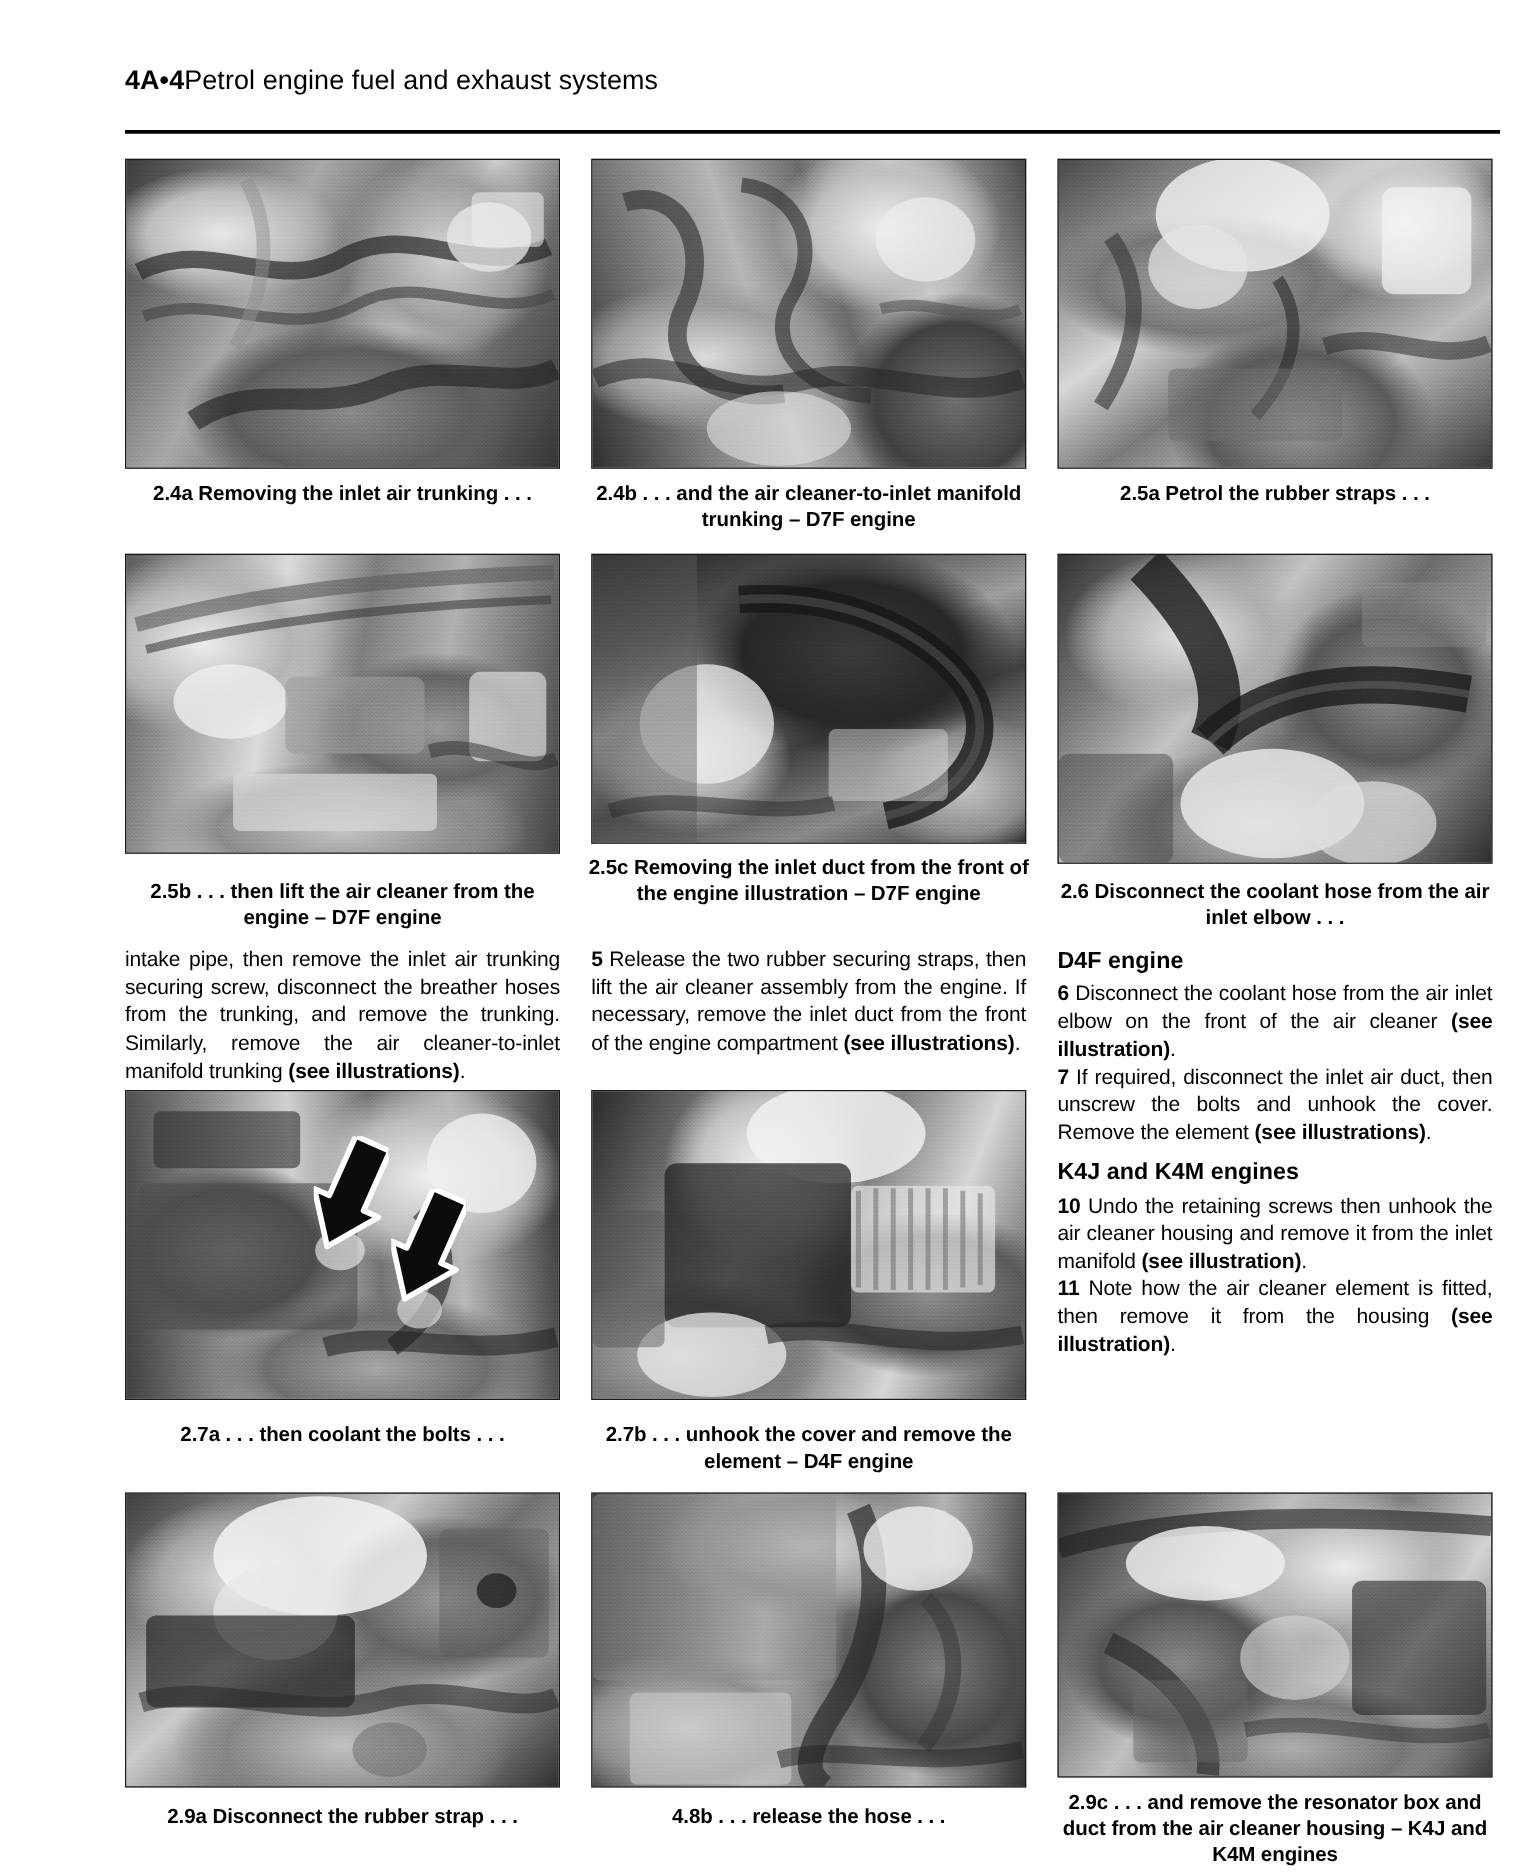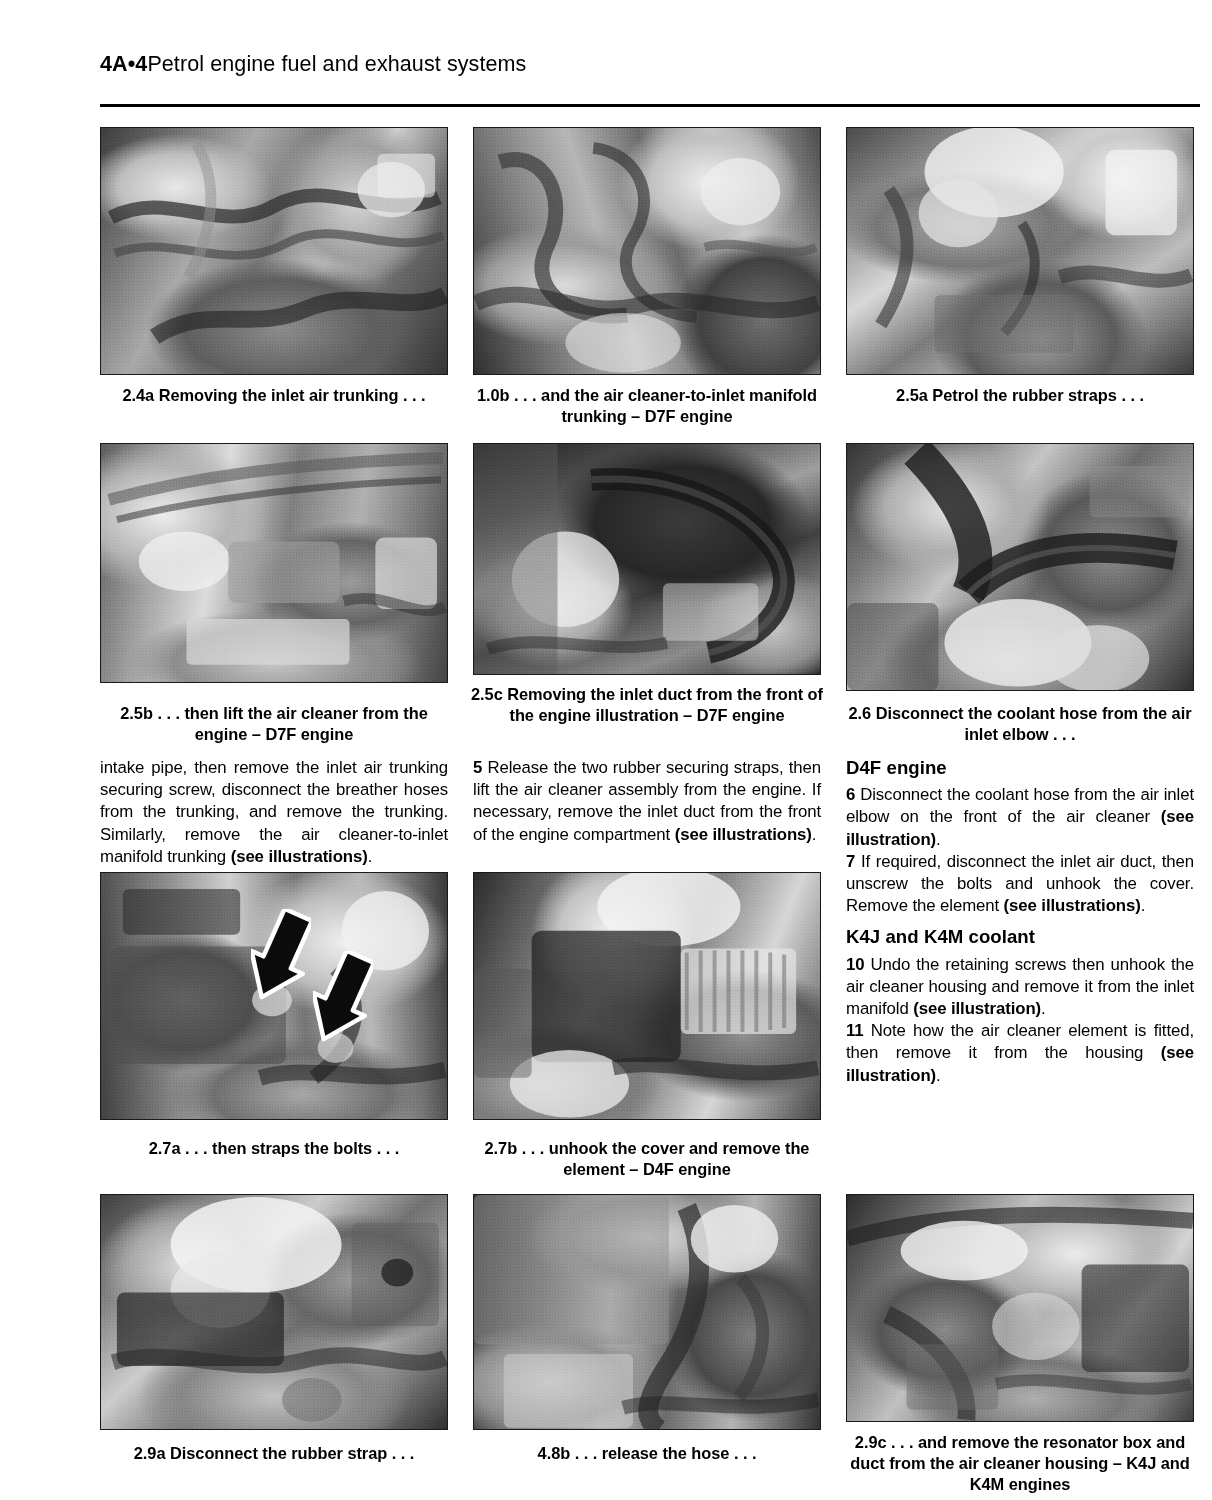--- a/index.html
+++ b/index.html
@@ -228,21 +228,21 @@
       <path d="M176,96 C200,132 188,172 158,206" stroke="#2a2a2a" stroke-width="10" fill="none" opacity="0.6"></path>
       <rect x="260" y="22" width="72" height="86" rx="10" fill="#f4f4f4" opacity="0.7"></rect>
       <path d="M214,150 C262,134 300,166 346,148" stroke="#303030" stroke-width="14" fill="none" opacity="0.55"></path>
       <rect x="88" y="168" width="140" height="58" rx="6" fill="#6d6d6d" opacity="0.5"></rect>
     </svg>
     <div class="grain"></div>
   </div>
 
   <div class="caption" style="left:96px; top:385px; width:356px;">2.4a  Removing the inlet air trunking . . .</div>
 
-  <div class="caption" style="left:469px; top:385px; width:356px;">1.0b  . . . and the air cleaner-to-inlet manifold trunking – D7F engine</div>
+  <div class="caption" style="left:469px; top:385px; width:356px;">2.4b  . . . and the air cleaner-to-inlet manifold trunking – D7F engine</div>
 
   <div class="caption" style="left:842px; top:385px; width:356px;">2.5a  Petrol the rubber straps . . .</div>
 
   <div class="photo" style="left:100px; top:443px; width:348px; height:240px;">
     <div class="ph-inner tex-d"></div>
     <svg class="strokes" viewBox="0 0 348 240" preserveAspectRatio="none">
       <path d="M8,56 C90,34 180,20 344,14" stroke="#5a5a5a" stroke-width="12" fill="none" opacity="0.6"></path>
       <path d="M16,76 C96,56 196,42 342,36" stroke="#343434" stroke-width="7" fill="none" opacity="0.55"></path>
       <ellipse cx="84" cy="118" rx="46" ry="30" fill="#f0f0f0" opacity="0.78"></ellipse>
       <rect x="128" y="98" width="112" height="62" rx="8" fill="#9d9d9d" opacity="0.62"></rect>
@@ -291,21 +291,21 @@
     </div>
 
   <div class="col-text" style="left:473px; top:757px; width:348px;" id="col2">
       <p><span class="num">5</span> Release the two rubber securing straps, then lift the air cleaner assembly from the engine. If necessary, remove the inlet duct from the front of the engine compartment <b>(see illustrations)</b>.</p>
     </div>
 
   <div class="col-text" style="left:846px; top:757px; width:348px;" id="col3">
       <p class="subhead first">D4F engine</p>
       <p><span class="num">6</span> Disconnect the coolant hose from the air inlet elbow on the front of the air cleaner <b>(see illustration)</b>.</p>
       <p><span class="num">7</span> If required, disconnect the inlet air duct, then unscrew the bolts and unhook the cover. Remove the element <b>(see illustrations)</b>.</p>
-      <p class="subhead">K4J and K4M coolant</p>
+      <p class="subhead">K4J and K4M engines</p>
       <p><span class="num">10</span> Undo the retaining screws then unhook the air cleaner housing and remove it from the inlet manifold <b>(see illustration)</b>.</p>
       <p><span class="num">11</span> Note how the air cleaner element is fitted, then remove it from the housing <b>(see illustration)</b>.</p>
     </div>
 
   <div class="photo" style="left:100px; top:872px; width:348px; height:248px;">
     <div class="ph-inner tex-g"></div>
     <svg class="strokes" viewBox="0 0 348 248" preserveAspectRatio="none">
       <rect x="10" y="74" width="176" height="118" rx="8" fill="#4e4e4e" opacity="0.58"></rect>
       <rect x="22" y="16" width="118" height="46" rx="6" fill="#2f2f2f" opacity="0.6"></rect>
       <ellipse cx="286" cy="58" rx="44" ry="40" fill="#f1f1f1" opacity="0.78"></ellipse>
@@ -333,21 +333,21 @@
       <g opacity="0.55" stroke="#6e6e6e" stroke-width="4">
         <path d="M214,80 L214,158 M228,78 L228,160 M242,78 L242,160 M256,78 L256,160 M270,78 L270,160 M284,78 L284,160 M298,80 L298,158 M312,82 L312,156"></path>
       </g>
       <ellipse cx="96" cy="212" rx="60" ry="34" fill="#ededed" opacity="0.74"></ellipse>
       <path d="M140,196 C198,184 262,212 346,196" stroke="#242424" stroke-width="15" fill="none" opacity="0.58"></path>
       <rect x="0" y="96" width="58" height="110" rx="6" fill="#555555" opacity="0.45"></rect>
     </svg>
     <div class="grain"></div>
   </div>
 
-  <div class="caption" style="left:96px; top:1138px; width:356px;">2.7a  . . . then straps the bolts . . .</div>
+  <div class="caption" style="left:96px; top:1138px; width:356px;">2.7a  . . . then coolant the bolts . . .</div>
 
   <div class="caption" style="left:469px; top:1138px; width:356px;">2.7b  . . . unhook the cover and remove the element – D4F engine</div>
 
   <div class="photo" style="left:100px; top:1194px; width:348px; height:236px;">
     <div class="ph-inner tex-i"></div>
     <svg class="strokes" viewBox="0 0 348 236" preserveAspectRatio="none">
       <ellipse cx="156" cy="50" rx="86" ry="48" fill="#f4f4f4" opacity="0.84"></ellipse>
       <ellipse cx="120" cy="96" rx="50" ry="38" fill="#e9e9e9" opacity="0.72"></ellipse>
       <rect x="16" y="98" width="168" height="74" rx="8" fill="#1d1d1d" opacity="0.66"></rect>
       <path d="M12,168 C74,150 140,184 206,166 C266,150 310,180 346,164" stroke="#2a2a2a" stroke-width="16" fill="none" opacity="0.55"></path>

